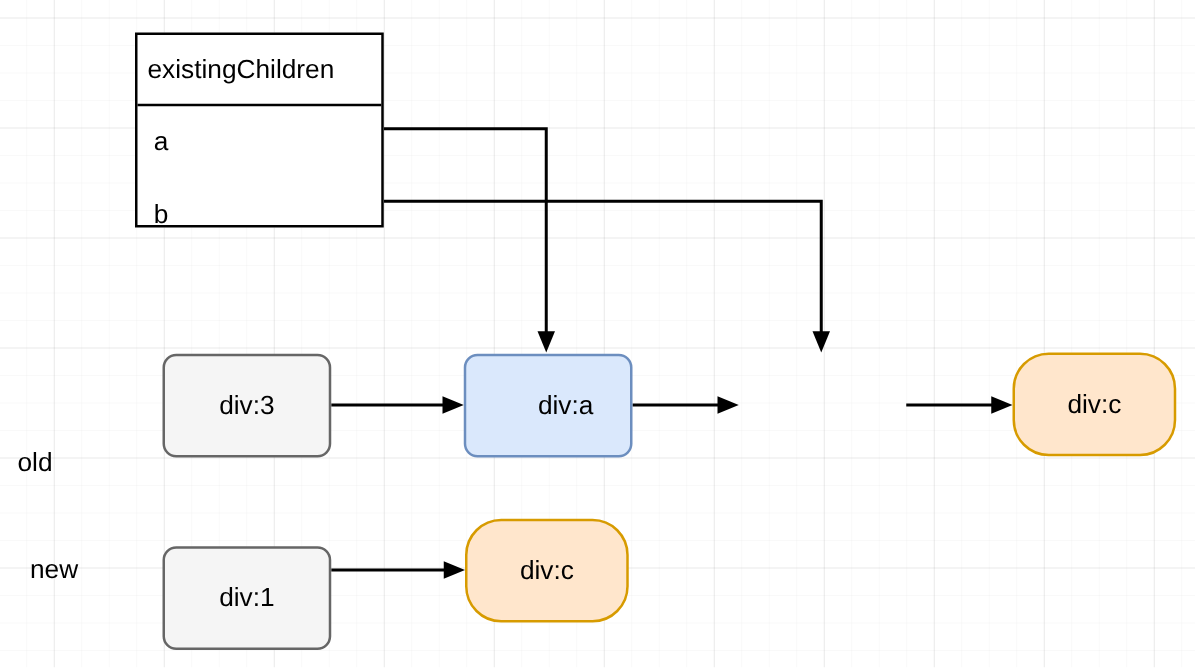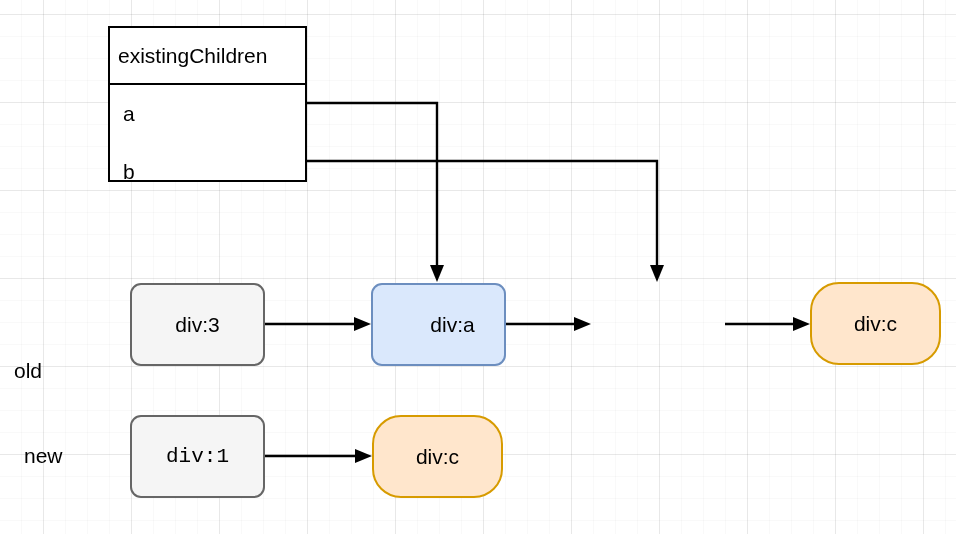--- a/index.html
+++ b/index.html
@@ -126,16 +126,16 @@
     <div class="table-row-cell">b</div>
   </div>
 
   <div class="row-label" style="left:14px; top:312px;margin-top:47px;">old</div>
   <div class="row-label" style="left:12px; top:444px;margin-left:12px;">new</div>
 
   <div class="node gray" style="left:130px; top:283px; width:135px; height:83px;">div:3</div>
   <div class="node blue" style="left:371px; top:283px; width:135px; height:83px;padding-left:28px;">div:a</div>
   <div class="node orange" style="left:810px; top:282px; width:131px; height:83px;">div:c</div>
 
-  <div class="node gray" style="left:130px; top:415px; width:135px; height:83px;font-family:Liberation Mono, monospace;">div:1</div>
+  <div class="node gray" style="left:130px; top:437px; width:135px; height:83px;">div:1</div>
   <div class="node orange" style="left:372px; top:415px; width:131px; height:83px;">div:c</div>
 
 </div>
 
 </body></html>

